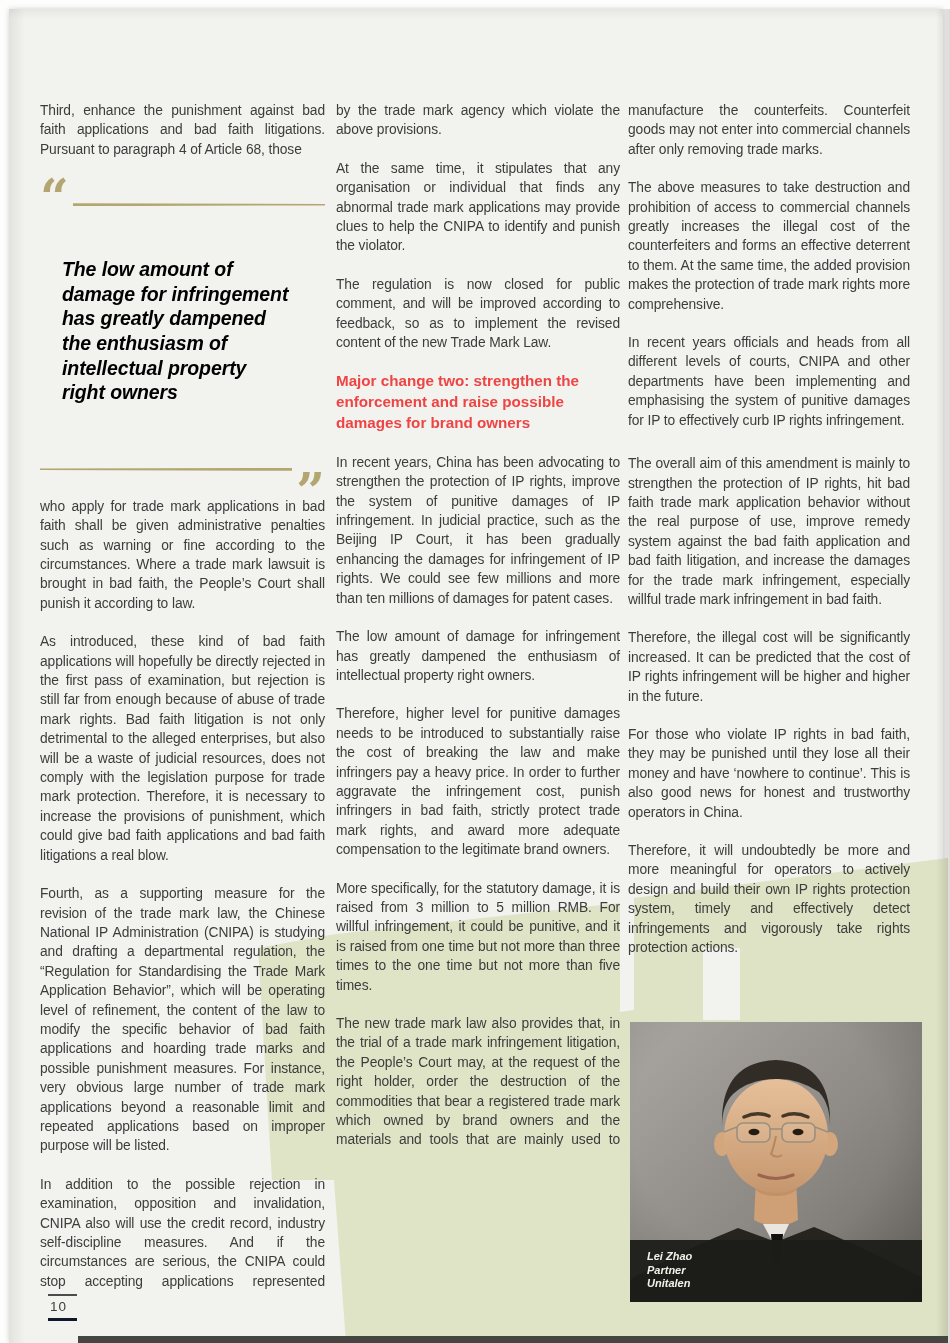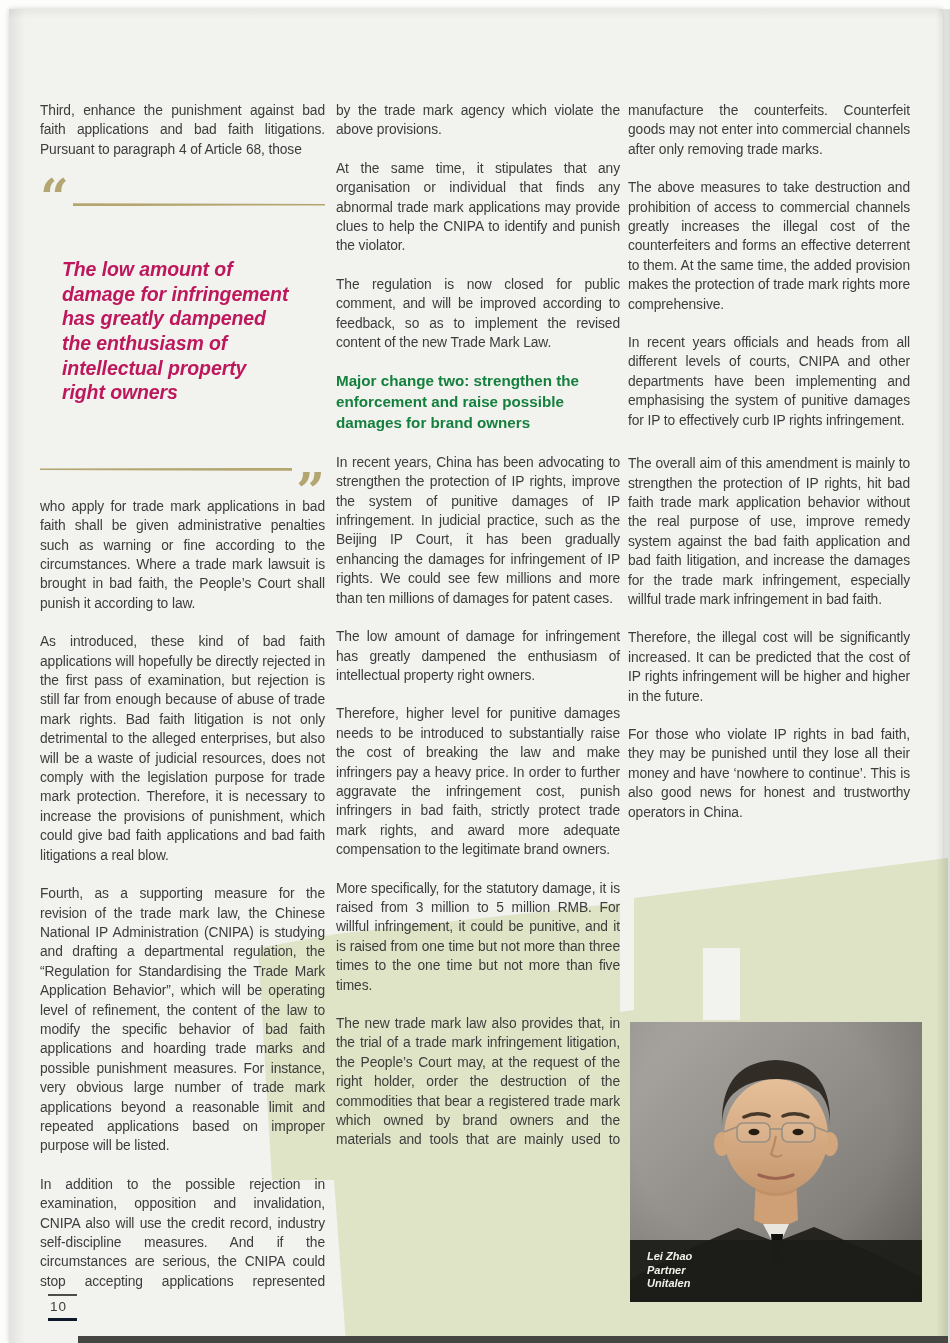--- a/index.html
+++ b/index.html
@@ -15,34 +15,34 @@
 
   .col{position:absolute;top:101px;z-index:2;text-align:justify;font-size:13.8px;
        line-height:19.4px;color:#3c3d3c;letter-spacing:-0.1px;}
   .col p{margin:0 0 19px 0;}
   .col p.cont{text-align-last:justify;}
   .col-1{left:40px;width:285px;}
   .col-2{left:336px;width:284px;}
   .col-3{left:628px;width:282px;}
   .col-3 p.gap-before{margin-top:24px;}
 
-  .col-heading{color:#15803d;font-weight:bold;font-size:15.2px;line-height:20.8px;
+  .col-heading{color:#ef4444;font-weight:bold;font-size:15.2px;line-height:20.8px;
                margin:2px 0 19px 0;text-align:left;letter-spacing:0;}
 
   .quote-block{margin:22px 0 14px 0;text-align:left;}
   .q-row{display:flex;align-items:flex-end;height:32px;}
   .q-mark{font-family:"DejaVu Serif",serif;font-weight:bold;color:#b3a671;
           font-size:50px;line-height:30px;}
   .q-mark.open{margin-right:4px;}
   .q-mark.close{margin-left:4px;line-height:10px;position:relative;top:14px;}
   .q-line{flex:1;height:3px;background:#b3a671;margin-bottom:7px;}
   .q-line.top{clip-path:polygon(0 0,100% 28%,100% 72%,0 100%);}
   .q-line.bottom{clip-path:polygon(0 28%,100% 0,100% 100%,0 72%);margin-bottom:12px;}
   .q-text{margin:44px 0 46px 0;padding-left:22px;font-size:19.5px;line-height:24.6px;
-          font-weight:bold;font-style:italic;color:#be185d;white-space:pre-line;}
+          font-weight:bold;font-style:italic;color:#000000;white-space:pre-line;}
 
   .page-number{position:absolute;left:48px;top:1294px;z-index:3;width:27px;
                border-top:2px solid #4c4c4a;border-bottom:3px solid #0f172a;
                padding:3px 0 4px 2px;font-size:13.5px;letter-spacing:1px;color:#3c3d3c;}
 
   .photo{position:absolute;left:630px;top:1022px;width:252px;height:280px;z-index:3;}
   .photo svg{display:block;}
   .photo-caption{position:absolute;left:17px;top:228px;z-index:4;color:#f3f2ea;
                  font-size:11px;line-height:13.5px;font-weight:bold;font-style:italic;}
 
@@ -99,20 +99,21 @@
     <p class="cont">The new trade mark law also provides that, in the trial of a trade mark infringement litigation, the People’s Court may, at the request of the right holder, order the destruction of the commodities that bear a registered trade mark which owned by brand owners and the materials and tools that are mainly used to</p>
   </div>
 
   <div class="col col-3">
     <p>manufacture the counterfeits. Counterfeit goods may not enter into commercial channels after only removing trade marks.</p>
     <p>The above measures to take destruction and prohibition of access to commercial channels greatly increases the illegal cost of the counterfeiters and forms an effective deterrent to them. At the same time, the added provision makes the protection of trade mark rights more comprehensive.</p>
     <p>In recent years officials and heads from all different levels of courts, CNIPA and other departments have been implementing and emphasising the system of punitive damages for IP to effectively curb IP rights infringement.</p>
     <p class="gap-before">The overall aim of this amendment is mainly to strengthen the protection of IP rights, hit bad faith trade mark application behavior without the real purpose of use, improve remedy system against the bad faith application and bad faith litigation, and increase the damages for the trade mark infringement, especially willful trade mark infringement in bad faith.</p>
     <p>Therefore, the illegal cost will be significantly increased. It can be predicted that the cost of IP rights infringement will be higher and higher in the future.</p>
     <p>For those who violate IP rights in bad faith, they may be punished until they lose all their money and have ‘nowhere to continue’. This is also good news for honest and trustworthy operators in China.</p>
+    <p>Therefore, it will undoubtedly be more and more meaningful for operators to actively design and build their own IP rights protection system, timely and effectively detect infringements and vigorously take rights protection actions.</p>
   </div>
 
   <div class="photo">
     <svg width="292" height="280" viewBox="0 0 292 280">
       <defs>
         <linearGradient id="bgGrad" x1="0" y1="0" x2="1" y2="1">
           <stop offset="0%" stop-color="#aaa7a2"></stop>
           <stop offset="55%" stop-color="#8d8a85"></stop>
           <stop offset="100%" stop-color="#6e6b66"></stop>
         </linearGradient>

